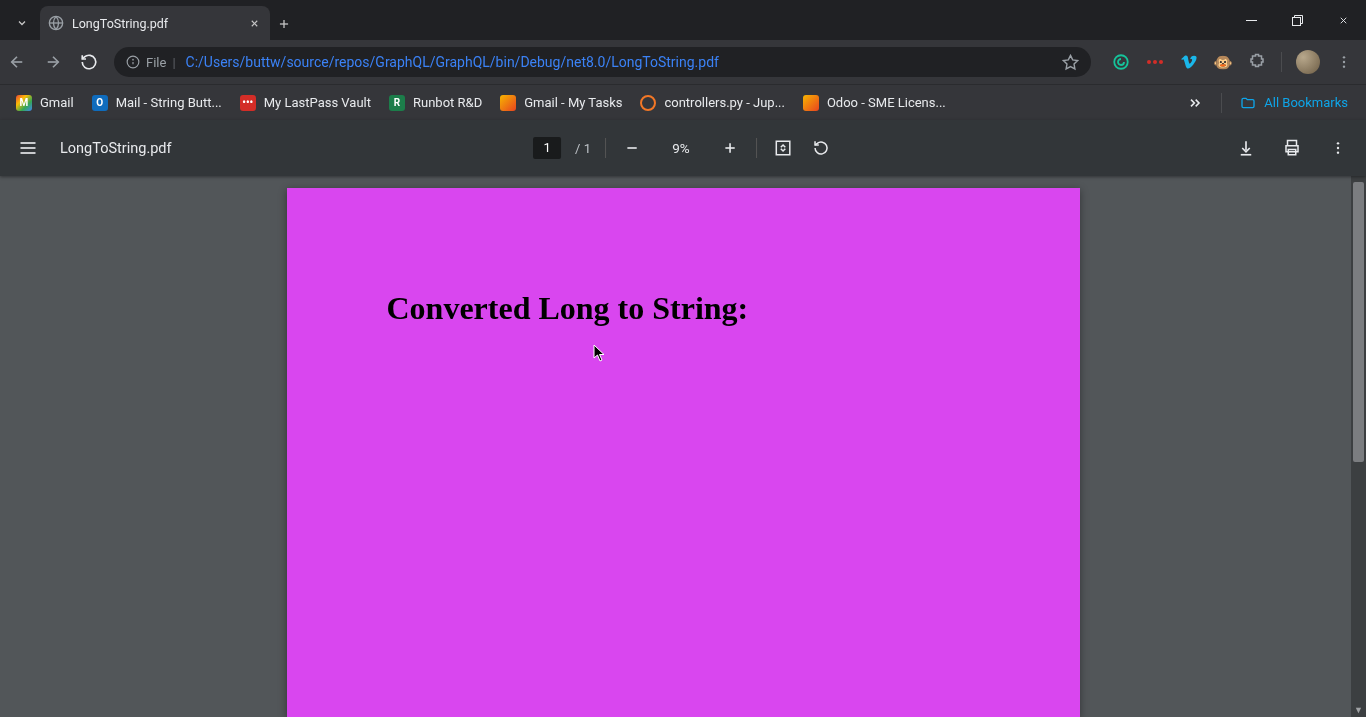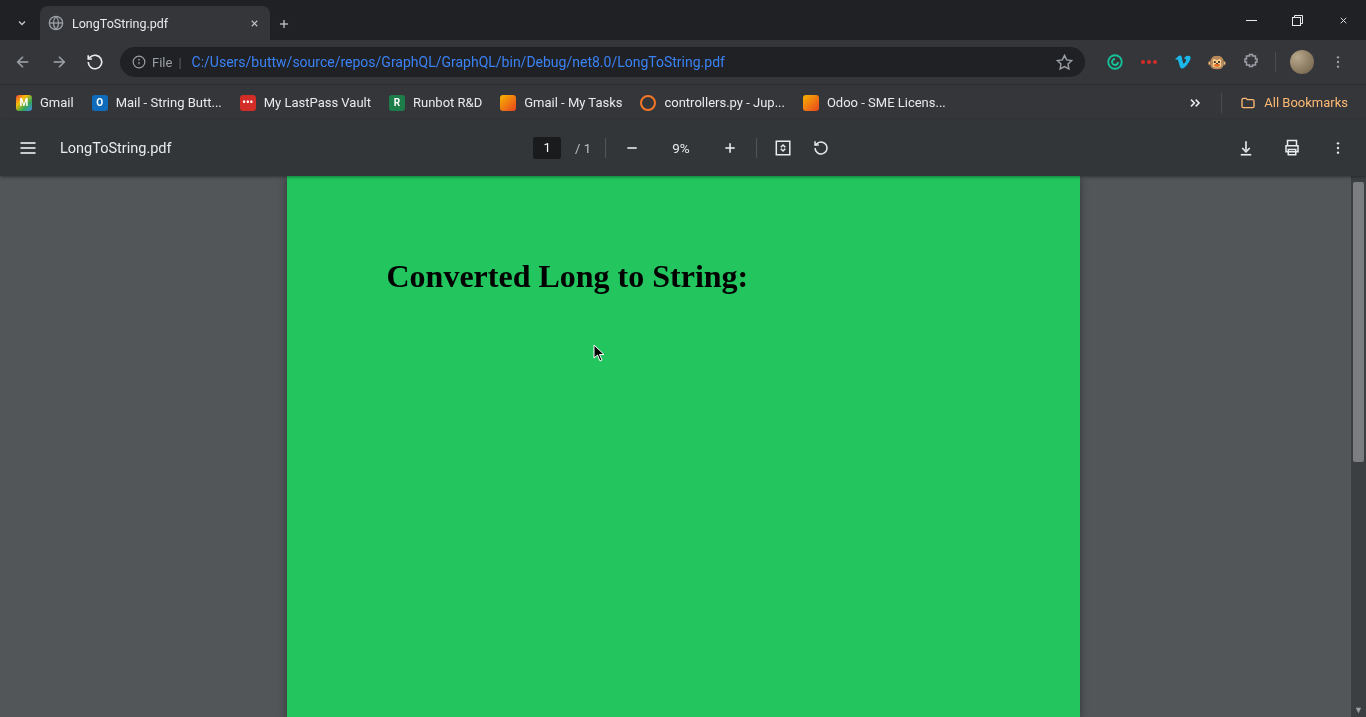--- a/index.html
+++ b/index.html
@@ -64,21 +64,21 @@
     color: #e8eaed;
   }
   .win-btn { width: 46px; height: 40px; display: flex; align-items: center; justify-content: center; }
 
   
   .omnibox-row {
     height: 44px;
     background: #35363a;
     display: flex;
     align-items: center;
-    padding: 0 6px;
+    padding: 0 0;
     gap: 2px;
   }
   .nav-btn {
     width: 34px; height: 34px;
     display: flex; align-items: center; justify-content: center;
     color: #9aa0a6;
     border-radius: 50%;
   }
   .nav-btn.enabled { color: #e8eaed; }
   .omnibox {
@@ -122,21 +122,21 @@
     padding: 4px 8px;
     border-radius: 4px;
     gap: 8px;
     white-space: nowrap;
     max-width: 170px;
   }
   .bm .bm-title { overflow:hidden; text-overflow:ellipsis; }
   .bm-icon { width:16px; height:16px; border-radius:3px; display:flex; align-items:center; justify-content:center; font-size:10px; font-weight:bold; }
   .bm-overflow { color:#e8eaed; padding: 0 10px; margin-left:auto;}
   .bm-sep { width:1px; height:20px; background:#4b4c4f; margin:0 6px;}
-  .bm-allbk { display:flex; align-items:center; gap:8px; color:#fdba74; padding: 0 10px;}
+  .bm-allbk { display:flex; align-items:center; gap:8px; color:#0ea5e9; padding: 0 10px;}
 
   
   .pdf-toolbar {
     height: 56px;
     background: #323639;
     display: flex;
     align-items: center;
     padding: 0 16px;
     color: #e8eaed;
     font-size: 14px;
@@ -169,24 +169,24 @@
   .pdf-viewport {
     height: calc(717px - 40px - 44px - 36px - 56px);
     background: #525659;
     display:flex;
     justify-content:center;
     overflow:hidden;
     position:relative;
   }
   .pdf-page {
     width: 793px;
-    background:#22c55e;
-    margin-top:0;
+    background:#d946ef;
+    margin-top:12px;
     box-shadow: 0 2px 8px rgba(0,0,0,0.4);
-    padding: 80px 100px;
+    padding: 100px 100px;
     font-family: "Times New Roman", Times, serif;
     color:#000;
   }
   .pdf-page h1 {
     font-size: 32px;
     font-weight: 700;
     line-height: 1.25;
   }
   .cursor-img {
     position:absolute;

